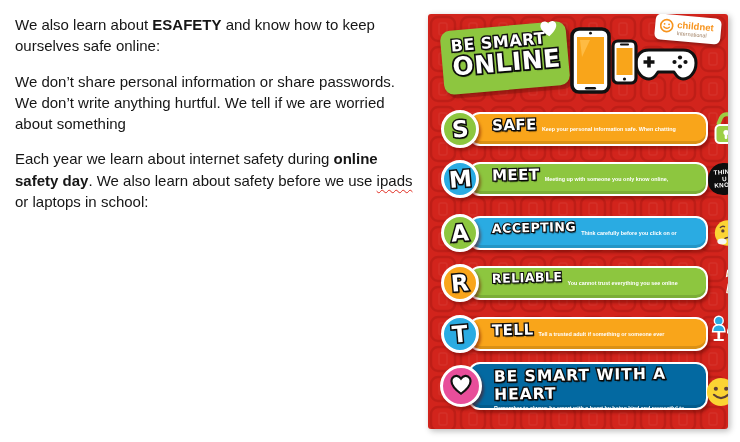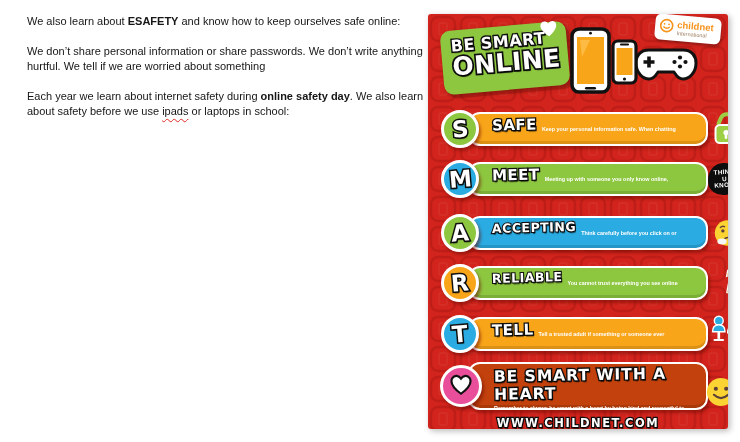--- a/index.html
+++ b/index.html
@@ -3,21 +3,21 @@
 <meta charset="utf-8">
 <style>
   * { margin:0; padding:0; box-sizing:border-box; }
   html,body { background:#fff; }
   .page {
     position:relative; width:740px; height:442px; background:#fff;
     font-family:"Liberation Sans", sans-serif; overflow:hidden;
   }
 
   
-  .doc-text { position:absolute; left:15px; top:14px; width:402px; font-size:11px; line-height:1.42; color:#161616;margin-left:12px; }
+  .doc-text { position:absolute; left:15px; top:14px; width:402px; font-size:15px; line-height:1.42; color:#161616; }
   .doc-text p { margin:0 0 14px 0; }
   .b { font-weight:bold; }
   .squiggle { text-decoration:underline wavy #e02b20; text-decoration-thickness:1px; text-underline-offset:3px; }
 
   
   .poster {
     position:absolute; left:428px; top:14px; width:300px; height:415px;
     background:#d2241c; border-radius:3px; overflow:hidden;
     box-shadow:2px 2px 6px rgba(0,0,0,.28);
   }
@@ -264,32 +264,29 @@
     </div>
 
     <div class="row-heart">
       <div class="circle" style="background: rgb(232, 78, 154);">
         <span>
           <svg width="26" height="24" viewBox="0 0 24 22">
               <path d="M12 20 C4 14 2 9 4 5.5 C6 2.5 10 3 12 6 C14 3 18 2.5 20 5.5 C22 9 20 14 12 20 Z" fill="#fff" stroke="#111" stroke-width="2"></path>
             </svg>
         </span>
       </div>
-      <div class="banner" style="background: #c2410c;">
+      <div class="banner" style="background: #0369a1;">
         <span class="bubble heart-title">BE SMART WITH A HEART</span>
         <span class="heart-body">Remember to always be smart with a heart by being kind and respectful to others online. Make the internet a better place by helping your friends if they are worried or upset by anything that happens online.</span>
       </div>
       <div class="row-icon">
         <svg width="30" height="30" viewBox="0 0 32 32">
           <circle cx="16" cy="16" r="15" fill="#fbd433"></circle>
           <circle cx="10.5" cy="12.5" r="2.2" fill="#5d4037"></circle>
           <circle cx="21.5" cy="12.5" r="2.2" fill="#5d4037"></circle>
           <path d="M8.5 19 q7.5 7 15 0" stroke="#5d4037" stroke-width="2.2" fill="none" stroke-linecap="round"></path>
         </svg>
       </div>
     </div>
 
-    <div class="footer-url">
-      <span class="bubble">WWW.CHILDNET.COM</span>
-    </div>
 
   </div>
 </div>
 
 </body></html>

